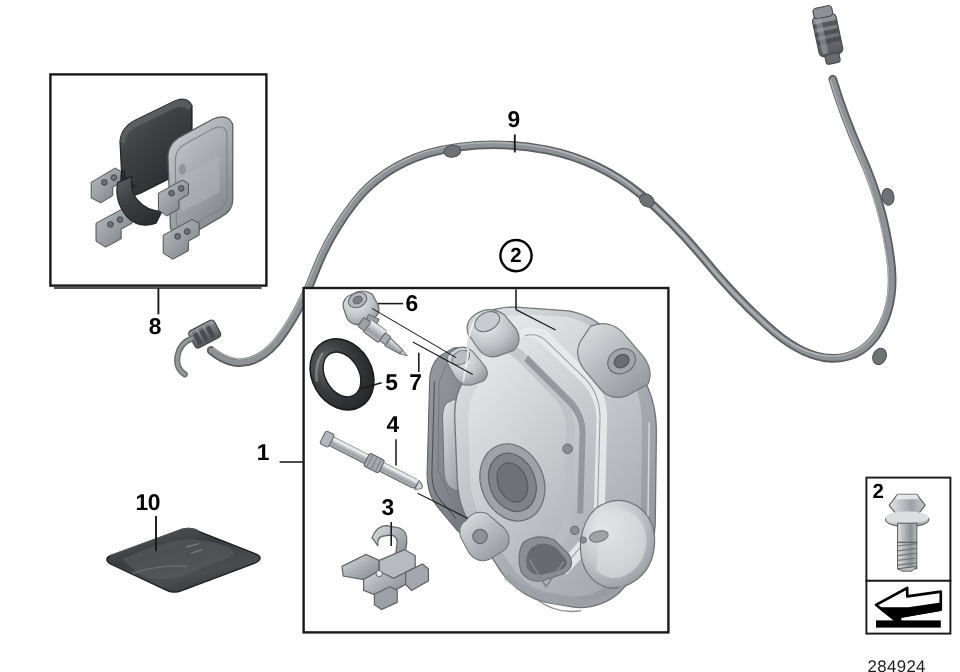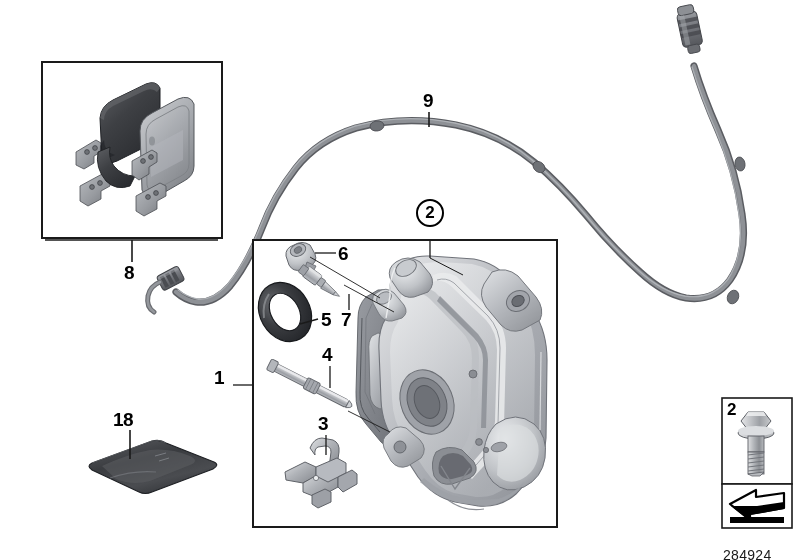--- a/index.html
+++ b/index.html
@@ -488,19 +488,19 @@
 
   <div class="circled" style="left:416px; top:199px;">2</div>
 
   <div class="callout-num" style="left:318px; top:414px;">3</div>
   <div class="callout-num" style="left:322px; top:345px;">4</div>
   <div class="callout-num" style="left:321px; top:310px;">5</div>
   <div class="callout-num" style="left:338px; top:244px;">6</div>
   <div class="callout-num" style="left:341px; top:310px;">7</div>
   <div class="callout-num" style="left:124px; top:263px;">8</div>
   <div class="callout-num" style="left:423px; top:91px;">9</div>
-  <div class="callout-num" style="left:113px; top:410px;">18</div>
+  <div class="callout-num" style="left:113px; top:410px;">10</div>
 
   <div class="callout-num small" style="left:727px; top:400px;">2</div>
 
   <div class="partnum" style="left:723px; top:515px;margin-top:32px;">284924</div>
 
 </div>
 
 </body></html>

